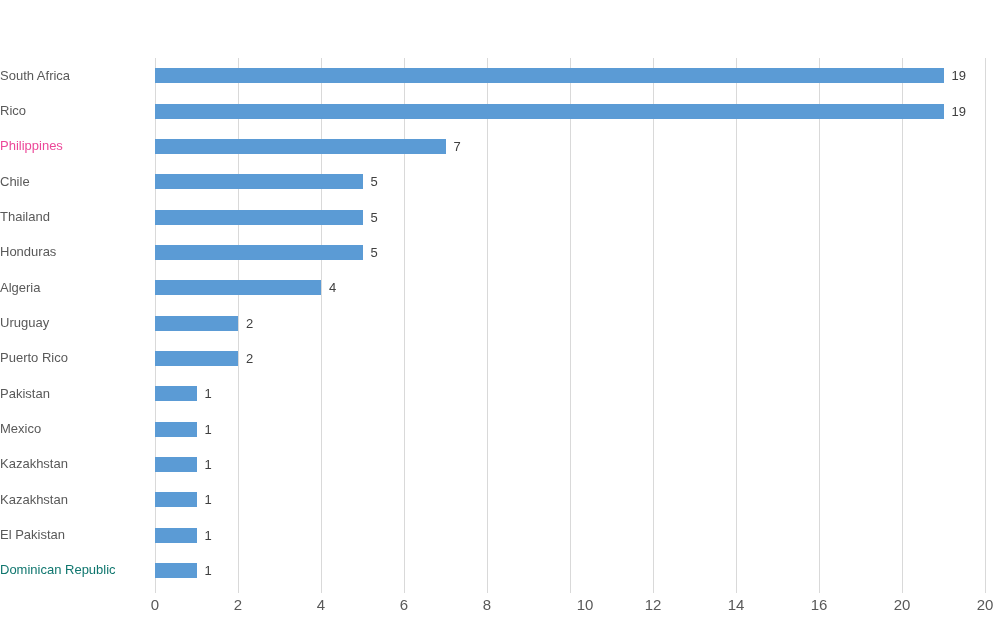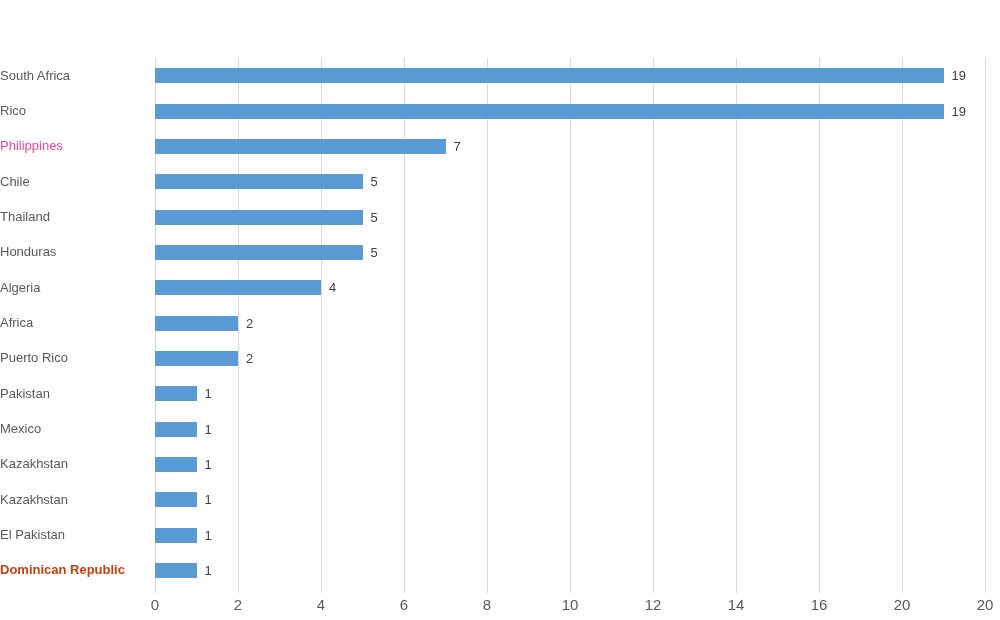--- a/index.html
+++ b/index.html
@@ -112,28 +112,28 @@
 
 
   <div id="y-axis-labels">
       <div class="y-label" style="top: 66.6667px; color: rgb(89, 89, 89);">South Africa</div>
       <div class="y-label" style="top: 102px; color: rgb(89, 89, 89);">Rico</div>
       <div class="y-label" style="top: 137.333px; color: #ec4899;">Philippines</div>
       <div class="y-label" style="top: 172.667px; color: rgb(89, 89, 89);">Chile</div>
       <div class="y-label" style="top: 208px; color: rgb(89, 89, 89);">Thailand</div>
       <div class="y-label" style="top: 243.333px; color: rgb(89, 89, 89);">Honduras</div>
       <div class="y-label" style="top: 278.667px; color: rgb(89, 89, 89);">Algeria</div>
-      <div class="y-label" style="top: 314px; color: rgb(89, 89, 89);">Africa</div>
+      <div class="y-label" style="top: 314px; color: rgb(89, 89, 89);">Uruguay</div>
       <div class="y-label" style="top: 349.333px; color: rgb(89, 89, 89);">Puerto Rico</div>
       <div class="y-label" style="top: 384.667px; color: rgb(89, 89, 89);">Pakistan</div>
       <div class="y-label" style="top: 420px; color: rgb(89, 89, 89);">Mexico</div>
       <div class="y-label" style="top: 455.333px; color: rgb(89, 89, 89);">Kazakhstan</div>
       <div class="y-label" style="top: 490.667px; color: rgb(89, 89, 89);">Kazakhstan</div>
       <div class="y-label" style="top: 526px; color: rgb(89, 89, 89);">El Pakistan</div>
-      <div class="y-label" style="top: 561.333px; color: #c2410c; font-weight: bold;">Dominican Republic</div>
+      <div class="y-label" style="top: 561.333px; color: #0f766e;">Dominican Republic</div>
     </div>
 
   <div id="plot-area">
     <div id="gridlines">
         <div class="gridline axis-zero" style="left: 0px; background: rgb(217, 217, 217);"></div>
         <div class="gridline" style="left: 83px; background: rgb(217, 217, 217);"></div>
         <div class="gridline" style="left: 166px; background: rgb(217, 217, 217);"></div>
         <div class="gridline" style="left: 249px; background: rgb(217, 217, 217);"></div>
         <div class="gridline" style="left: 332px; background: rgb(217, 217, 217);"></div>
         <div class="gridline" style="left: 415px; background: rgb(217, 217, 217);"></div>
@@ -219,21 +219,21 @@
         </div>
       </div>
   </div>
 
   <div id="x-axis-labels">
       <div class="x-tick-label" style="left: 125px; color: rgb(89, 89, 89);">0</div>
       <div class="x-tick-label" style="left: 208px; color: rgb(89, 89, 89);">2</div>
       <div class="x-tick-label" style="left: 291px; color: rgb(89, 89, 89);">4</div>
       <div class="x-tick-label" style="left: 374px; color: rgb(89, 89, 89);">6</div>
       <div class="x-tick-label" style="left: 457px; color: rgb(89, 89, 89);">8</div>
-      <div class="x-tick-label" style="left: 540px; color: rgb(89, 89, 89);">10</div>
+      <div class="x-tick-label" style="left: 555px; color: rgb(89, 89, 89);">10</div>
       <div class="x-tick-label" style="left: 623px; color: rgb(89, 89, 89);">12</div>
       <div class="x-tick-label" style="left: 706px; color: rgb(89, 89, 89);">14</div>
       <div class="x-tick-label" style="left: 789px; color: rgb(89, 89, 89);">16</div>
       <div class="x-tick-label" style="left: 872px; color: rgb(89, 89, 89);">20</div>
       <div class="x-tick-label" style="left: 955px; color: rgb(89, 89, 89);">20</div>
     </div>
 
 </div>
 
 </body></html>

